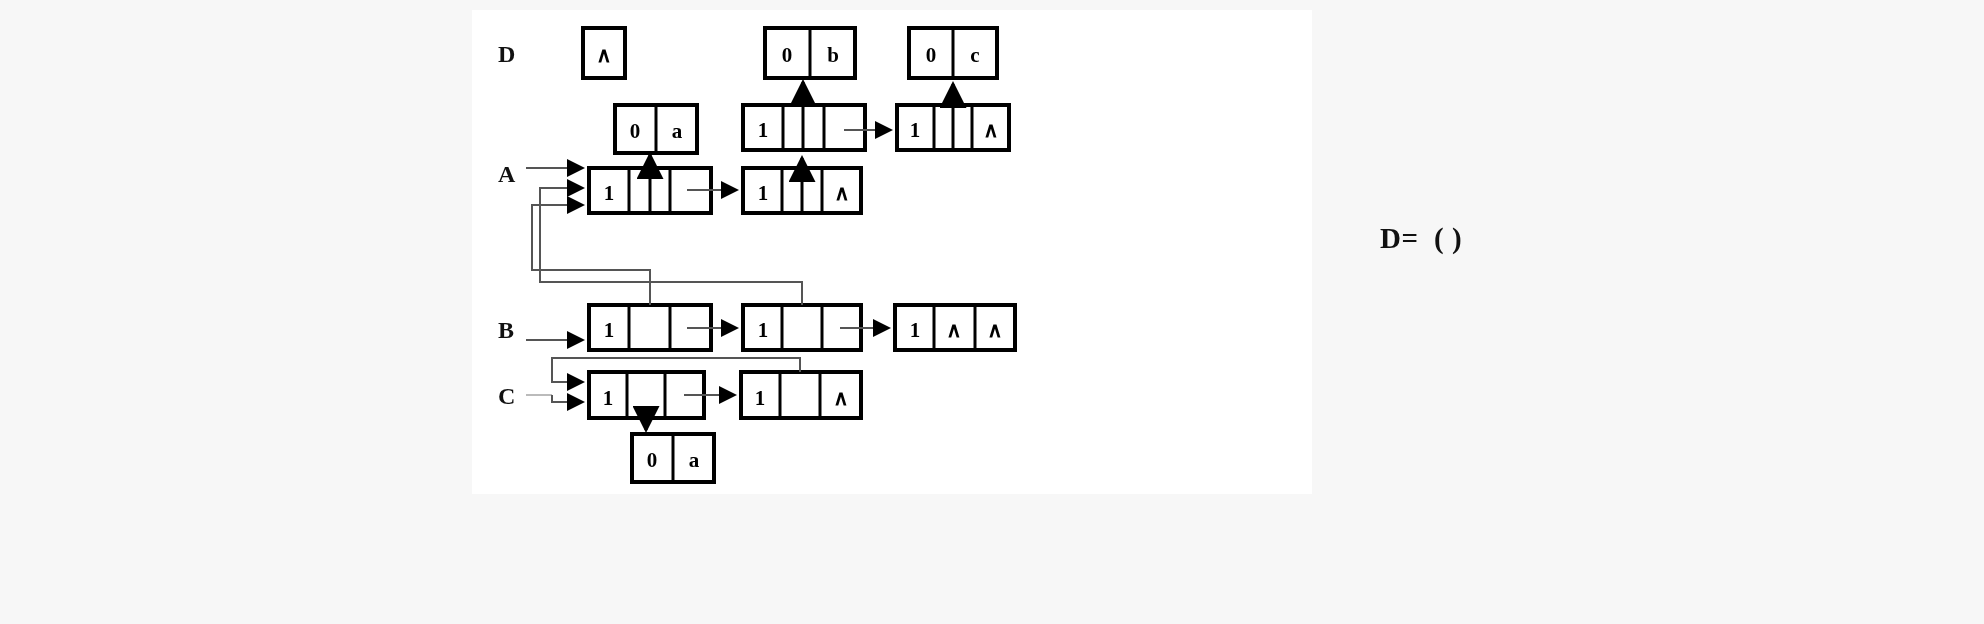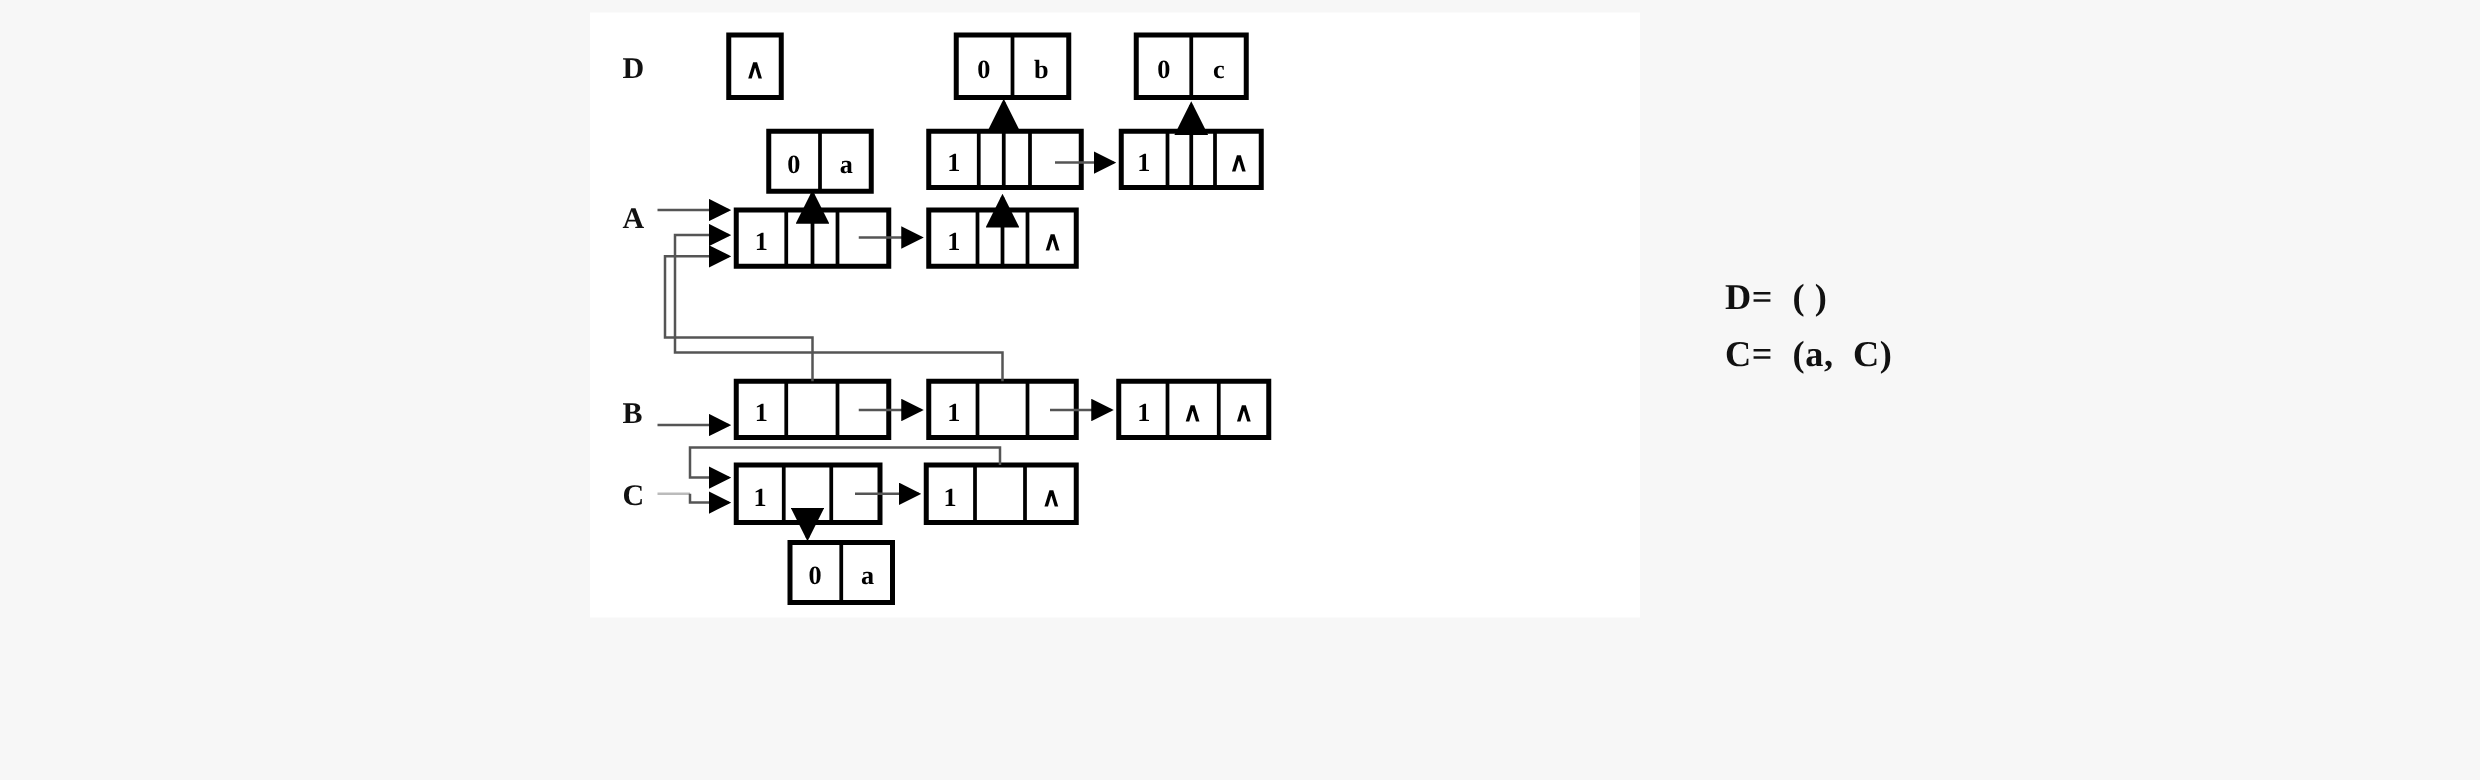--- a/index.html
+++ b/index.html
@@ -163,16 +163,15 @@
       <line x1="212" y1="385" x2="263" y2="385" stroke="#555" stroke-width="2" marker-end="url(#ah)"></line>
 
       <path d="M328,362 L328,348 L80,348 L80,372 L111,372" fill="none" stroke="#555" stroke-width="2" marker-end="url(#ah)"></path>
 
       <path d="M80,385 L80,392 L111,392" fill="none" stroke="#555" stroke-width="2" marker-end="url(#ah)"></path>
     </svg>
   </div>
 
   <div class="legend">
     <div class="legend-line">D=  ( )</div>
-    <div class="legend-line">C=  (a,  C)</div>
   </div>
 
 </div>
 
 </body></html>

